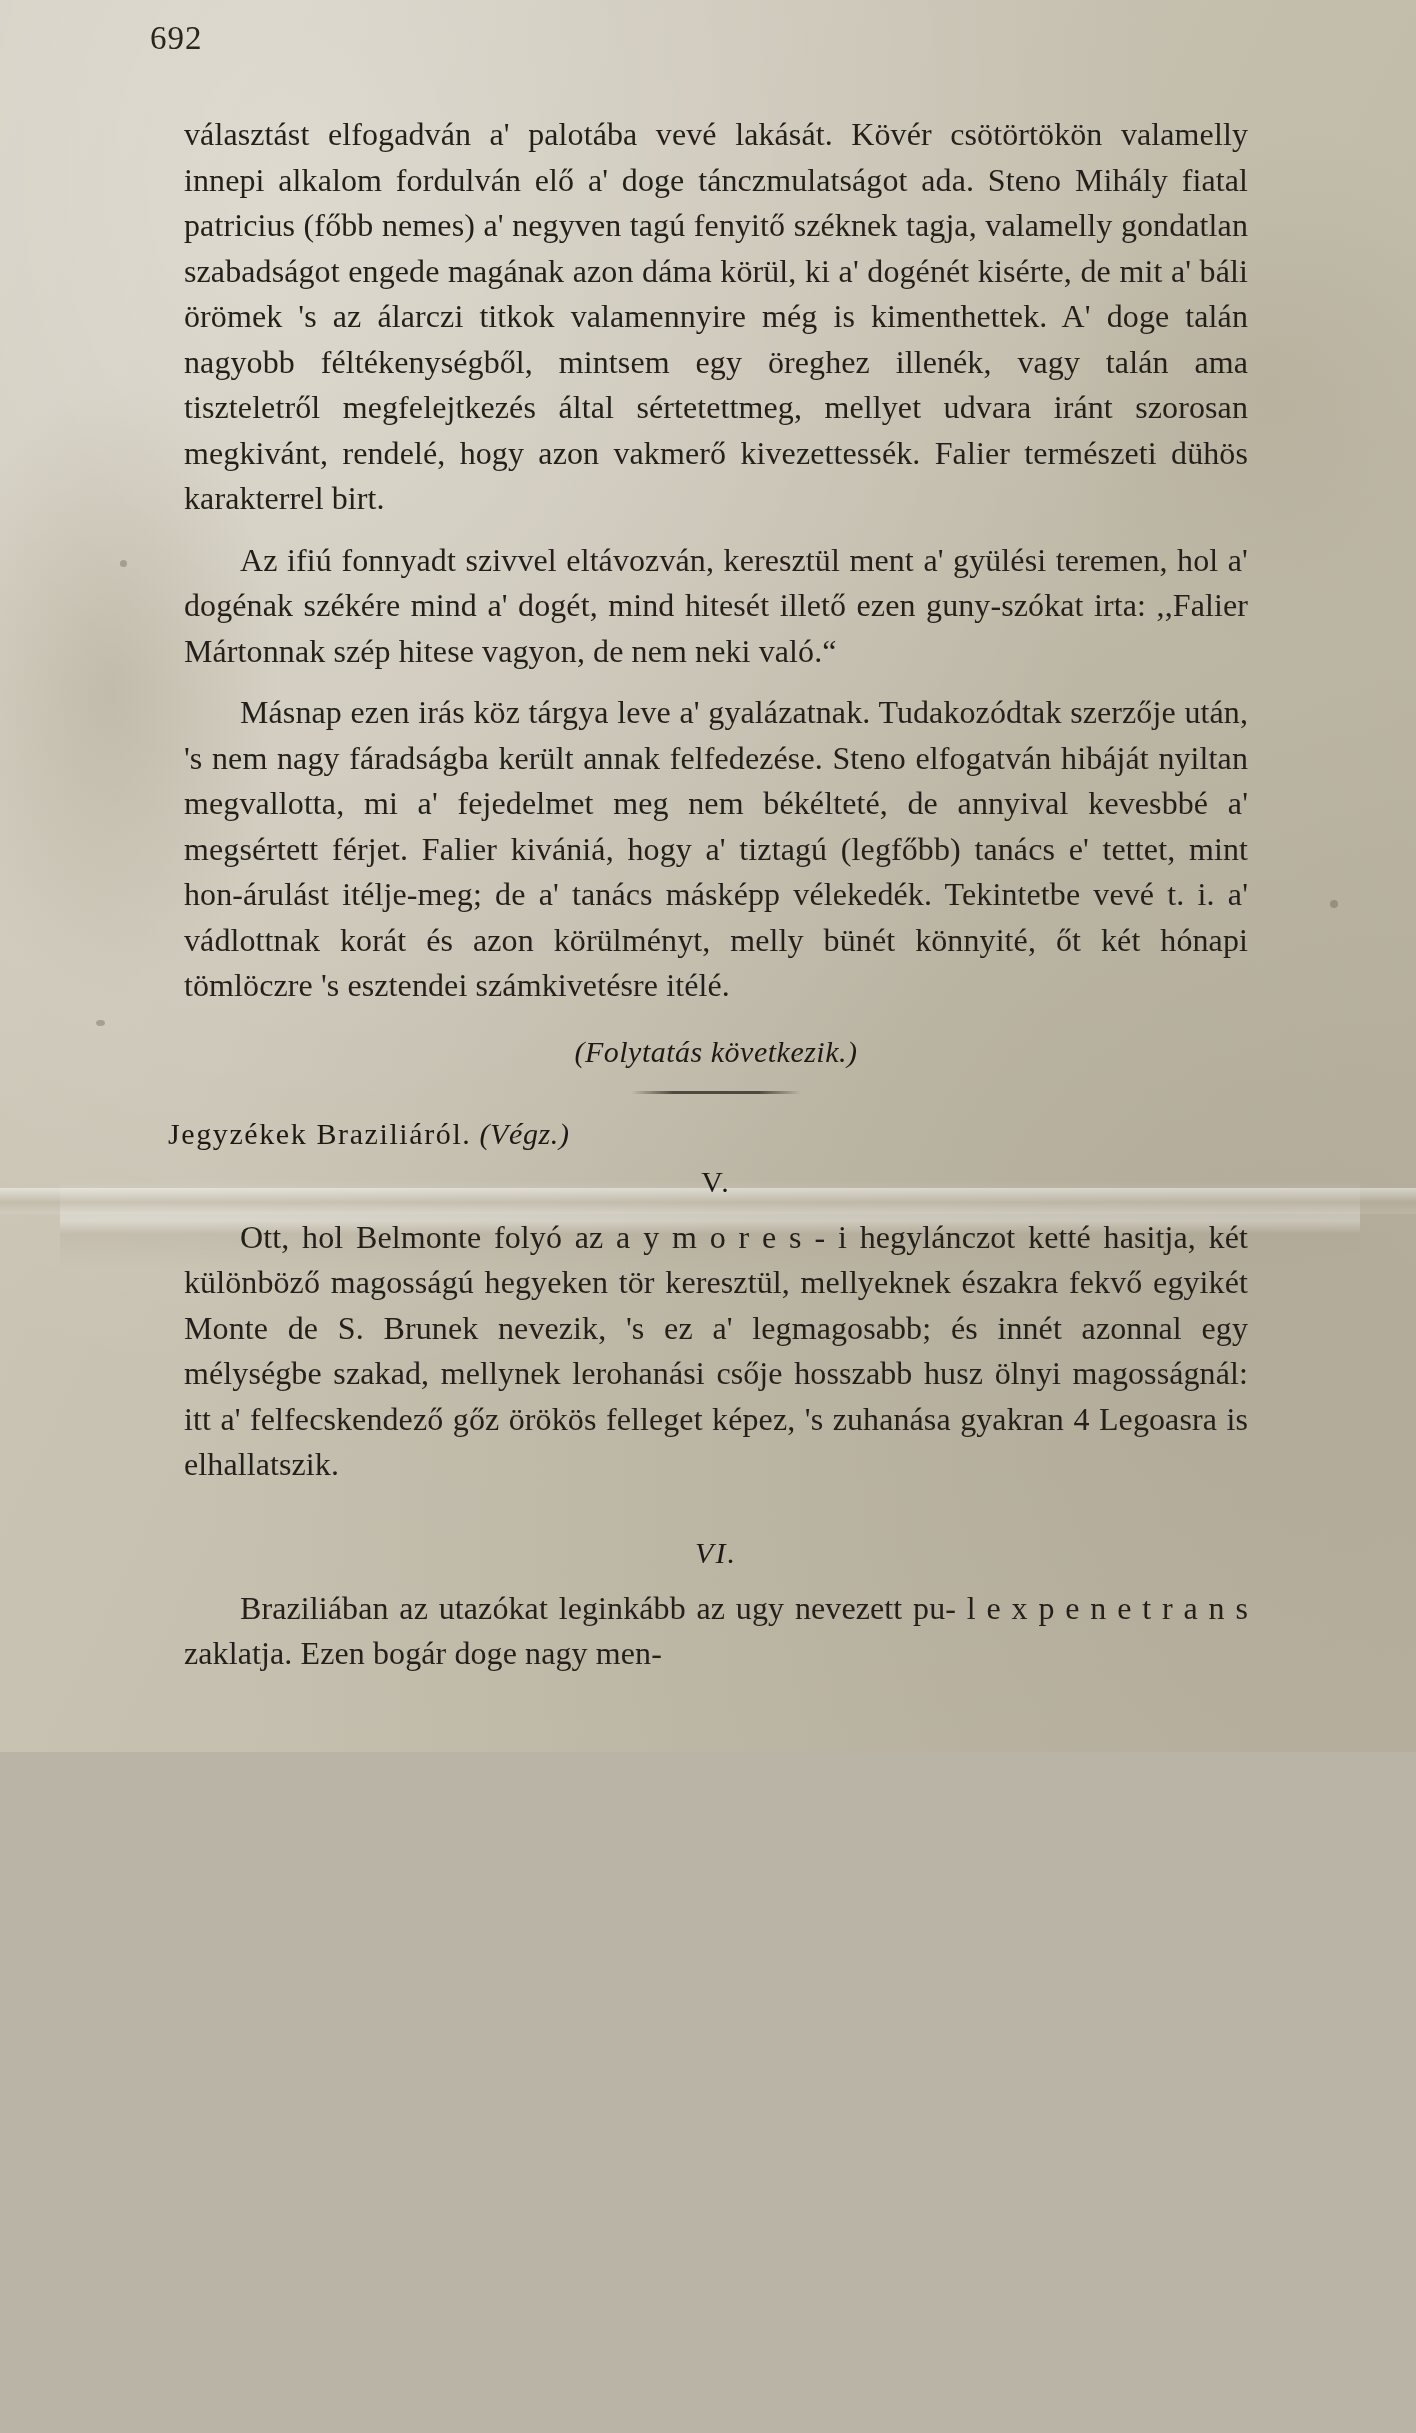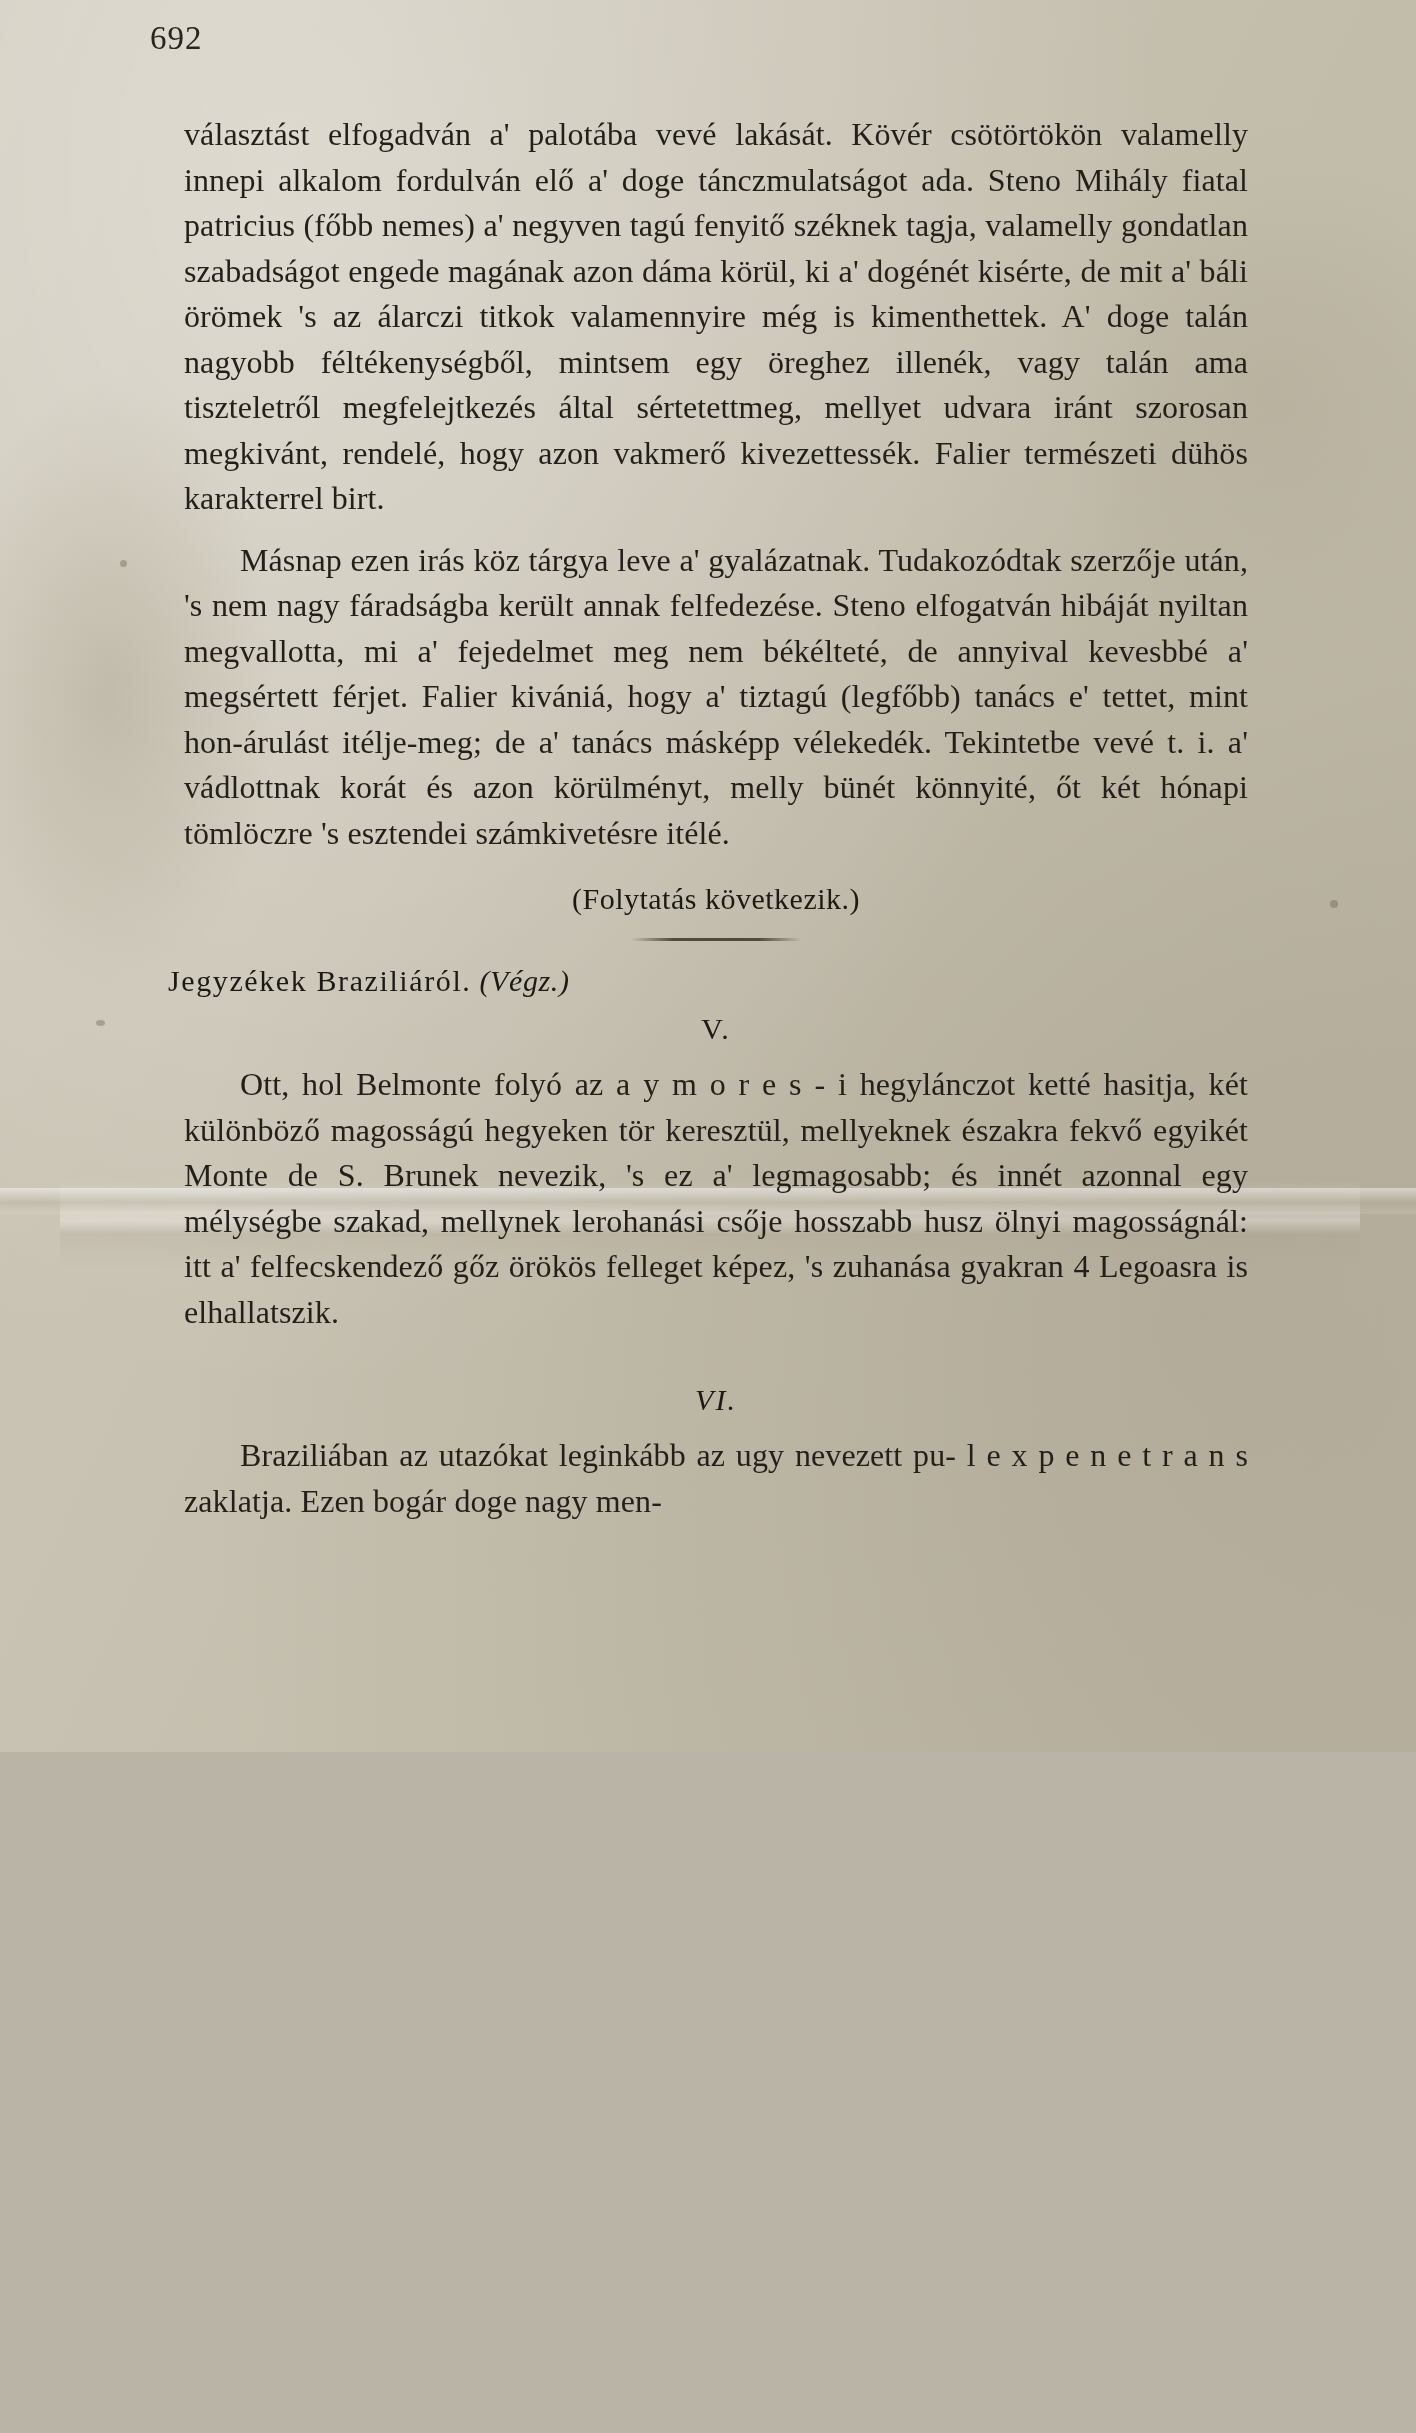--- a/index.html
+++ b/index.html
@@ -94,20 +94,21 @@
     position: absolute;
     left: 20px; right: 20px; top: 6px;
     height: 3px;
     background: linear-gradient(90deg, rgba(40,35,28,0) 0%, rgba(40,35,28,0.75) 25%, rgba(40,35,28,0.75) 75%, rgba(40,35,28,0) 100%);
     border-radius: 2px;
   }
 
   .folyt {
     margin-top: 26px;
     text-align: center;
+    font-style: italic;
     font-size: 30px;
     letter-spacing: 0.5px;
   }
 
   .heading-main {
     margin-top: 44px;
     text-align: center;
     font-size: 34px;
     letter-spacing: 5px;
   }
@@ -146,20 +147,21 @@
   <div class="speck" style="left:1330px; top:900px; width:8px; height:8px;"></div>
   <div class="speck" style="left:300px; top:2290px; width:6px; height:6px;"></div>
 
   <div class="content">
 
     <div class="folio">692</div>
 
     <div class="body">
 
       <p class="para">választást elfogadván a' palotába vevé lakását. Kövér csötörtökön valamelly innepi alkalom fordulván elő a' doge tánczmulatságot ada. Steno Mihály fiatal patricius (főbb nemes) a' negyven tagú fenyitő széknek tagja, valamelly gondatlan szabadságot engede magának azon dáma körül, ki a' dogénét kisérte, de mit a' báli örömek 's az álarczi titkok valamennyire még is kimenthettek. A' doge talán nagyobb féltékenységből, mintsem egy öreghez illenék, vagy talán ama tiszteletről megfelejtkezés által sértetettmeg, mellyet udvara iránt szorosan megkivánt, rendelé, hogy azon vakmerő kivezettessék. Falier természeti dühös karakterrel birt.</p>
+      <p class="para indent">Az ifiú fonnyadt szivvel eltávozván, keresztül ment a' gyülési teremen, hol a' dogénak székére mind a' dogét, mind hitesét illető ezen guny-szókat irta: ,,Falier Mártonnak szép hitese vagyon, de nem neki való.“</p>
       <p class="para indent">Másnap ezen irás köz tárgya leve a' gyalázatnak. Tudakozódtak szerzője után, 's nem nagy fáradságba került annak felfedezése. Steno elfogatván hibáját nyiltan megvallotta, mi a' fejedelmet meg nem békélteté, de annyival kevesbbé a' megsértett férjet. Falier kivániá, hogy a' tiztagú (legfőbb) tanács e' tettet, mint hon-árulást itélje-meg; de a' tanács másképp vélekedék. Tekintetbe vevé t. i. a' vádlottnak korát és azon körülményt, melly bünét könnyité, őt két hónapi tömlöczre 's esztendei számkivetésre itélé.</p>
 
       <div class="folyt">(Folytatás következik.)</div>
       <div class="sect-sep"></div>
 
 
       <div class="heading-sub">
         <span class="spaced">Jegyzékek Braziliáról.</span>
         <span class="ital">(Végz.)</span>
       </div>

